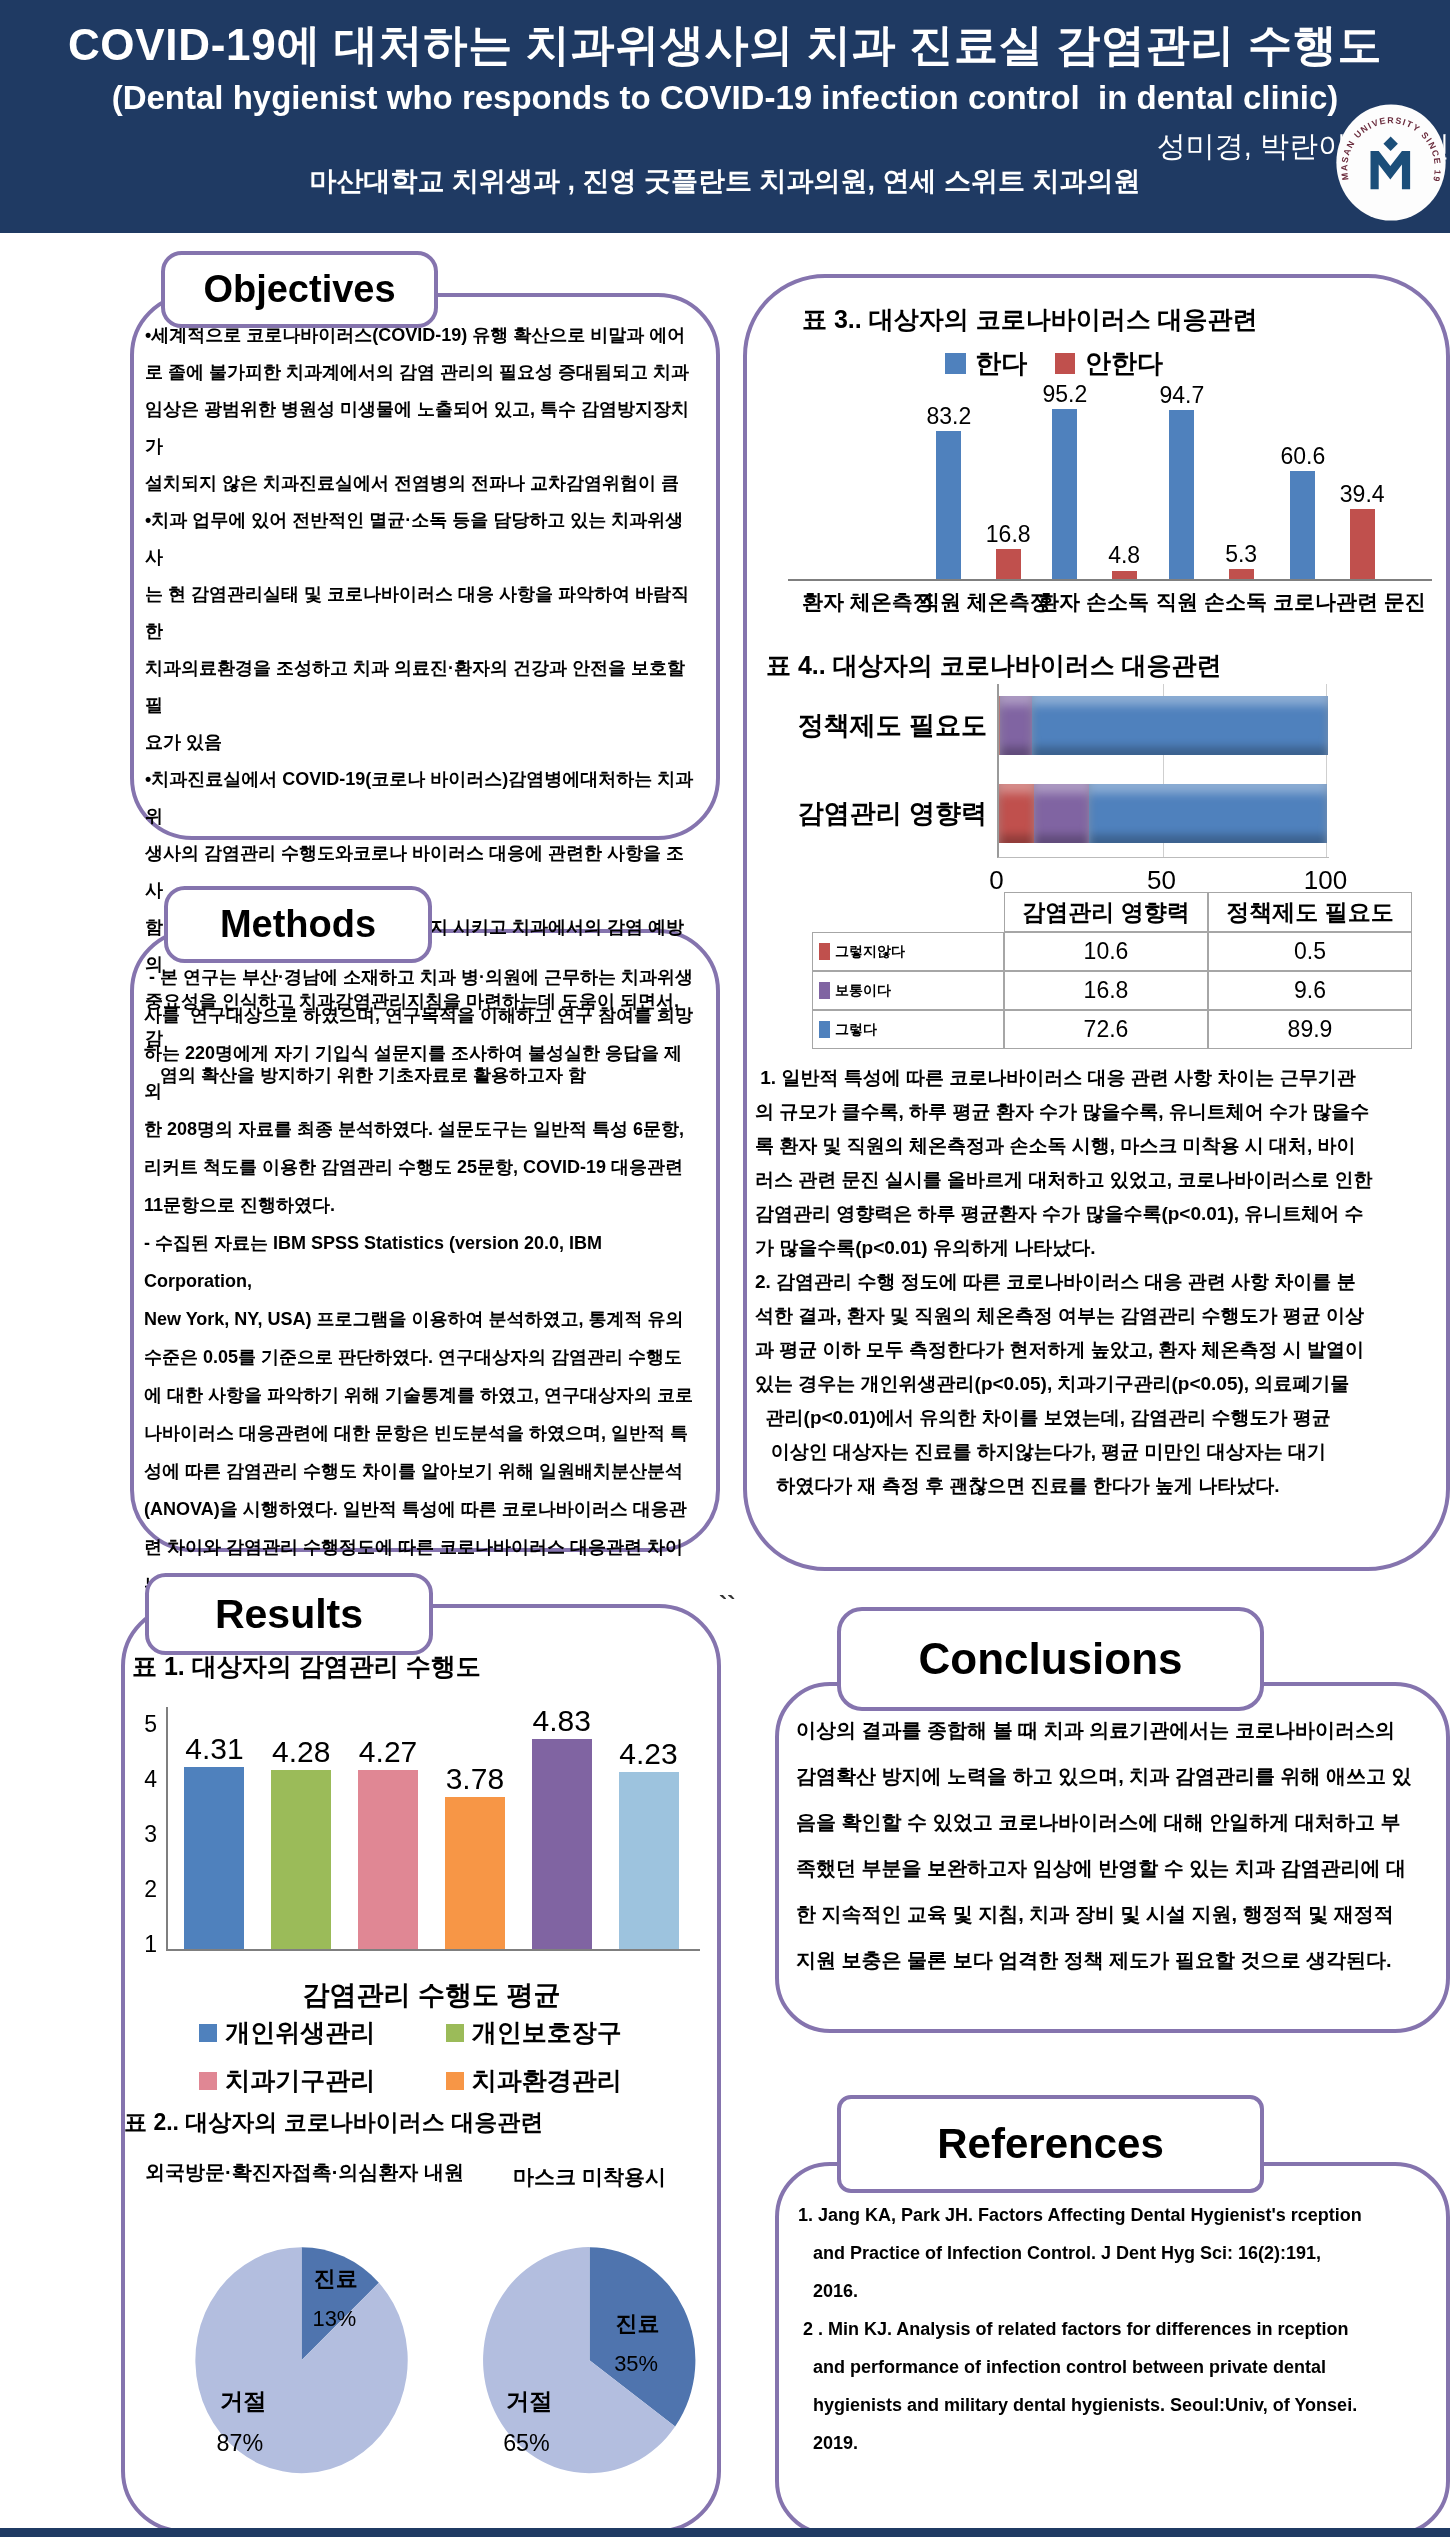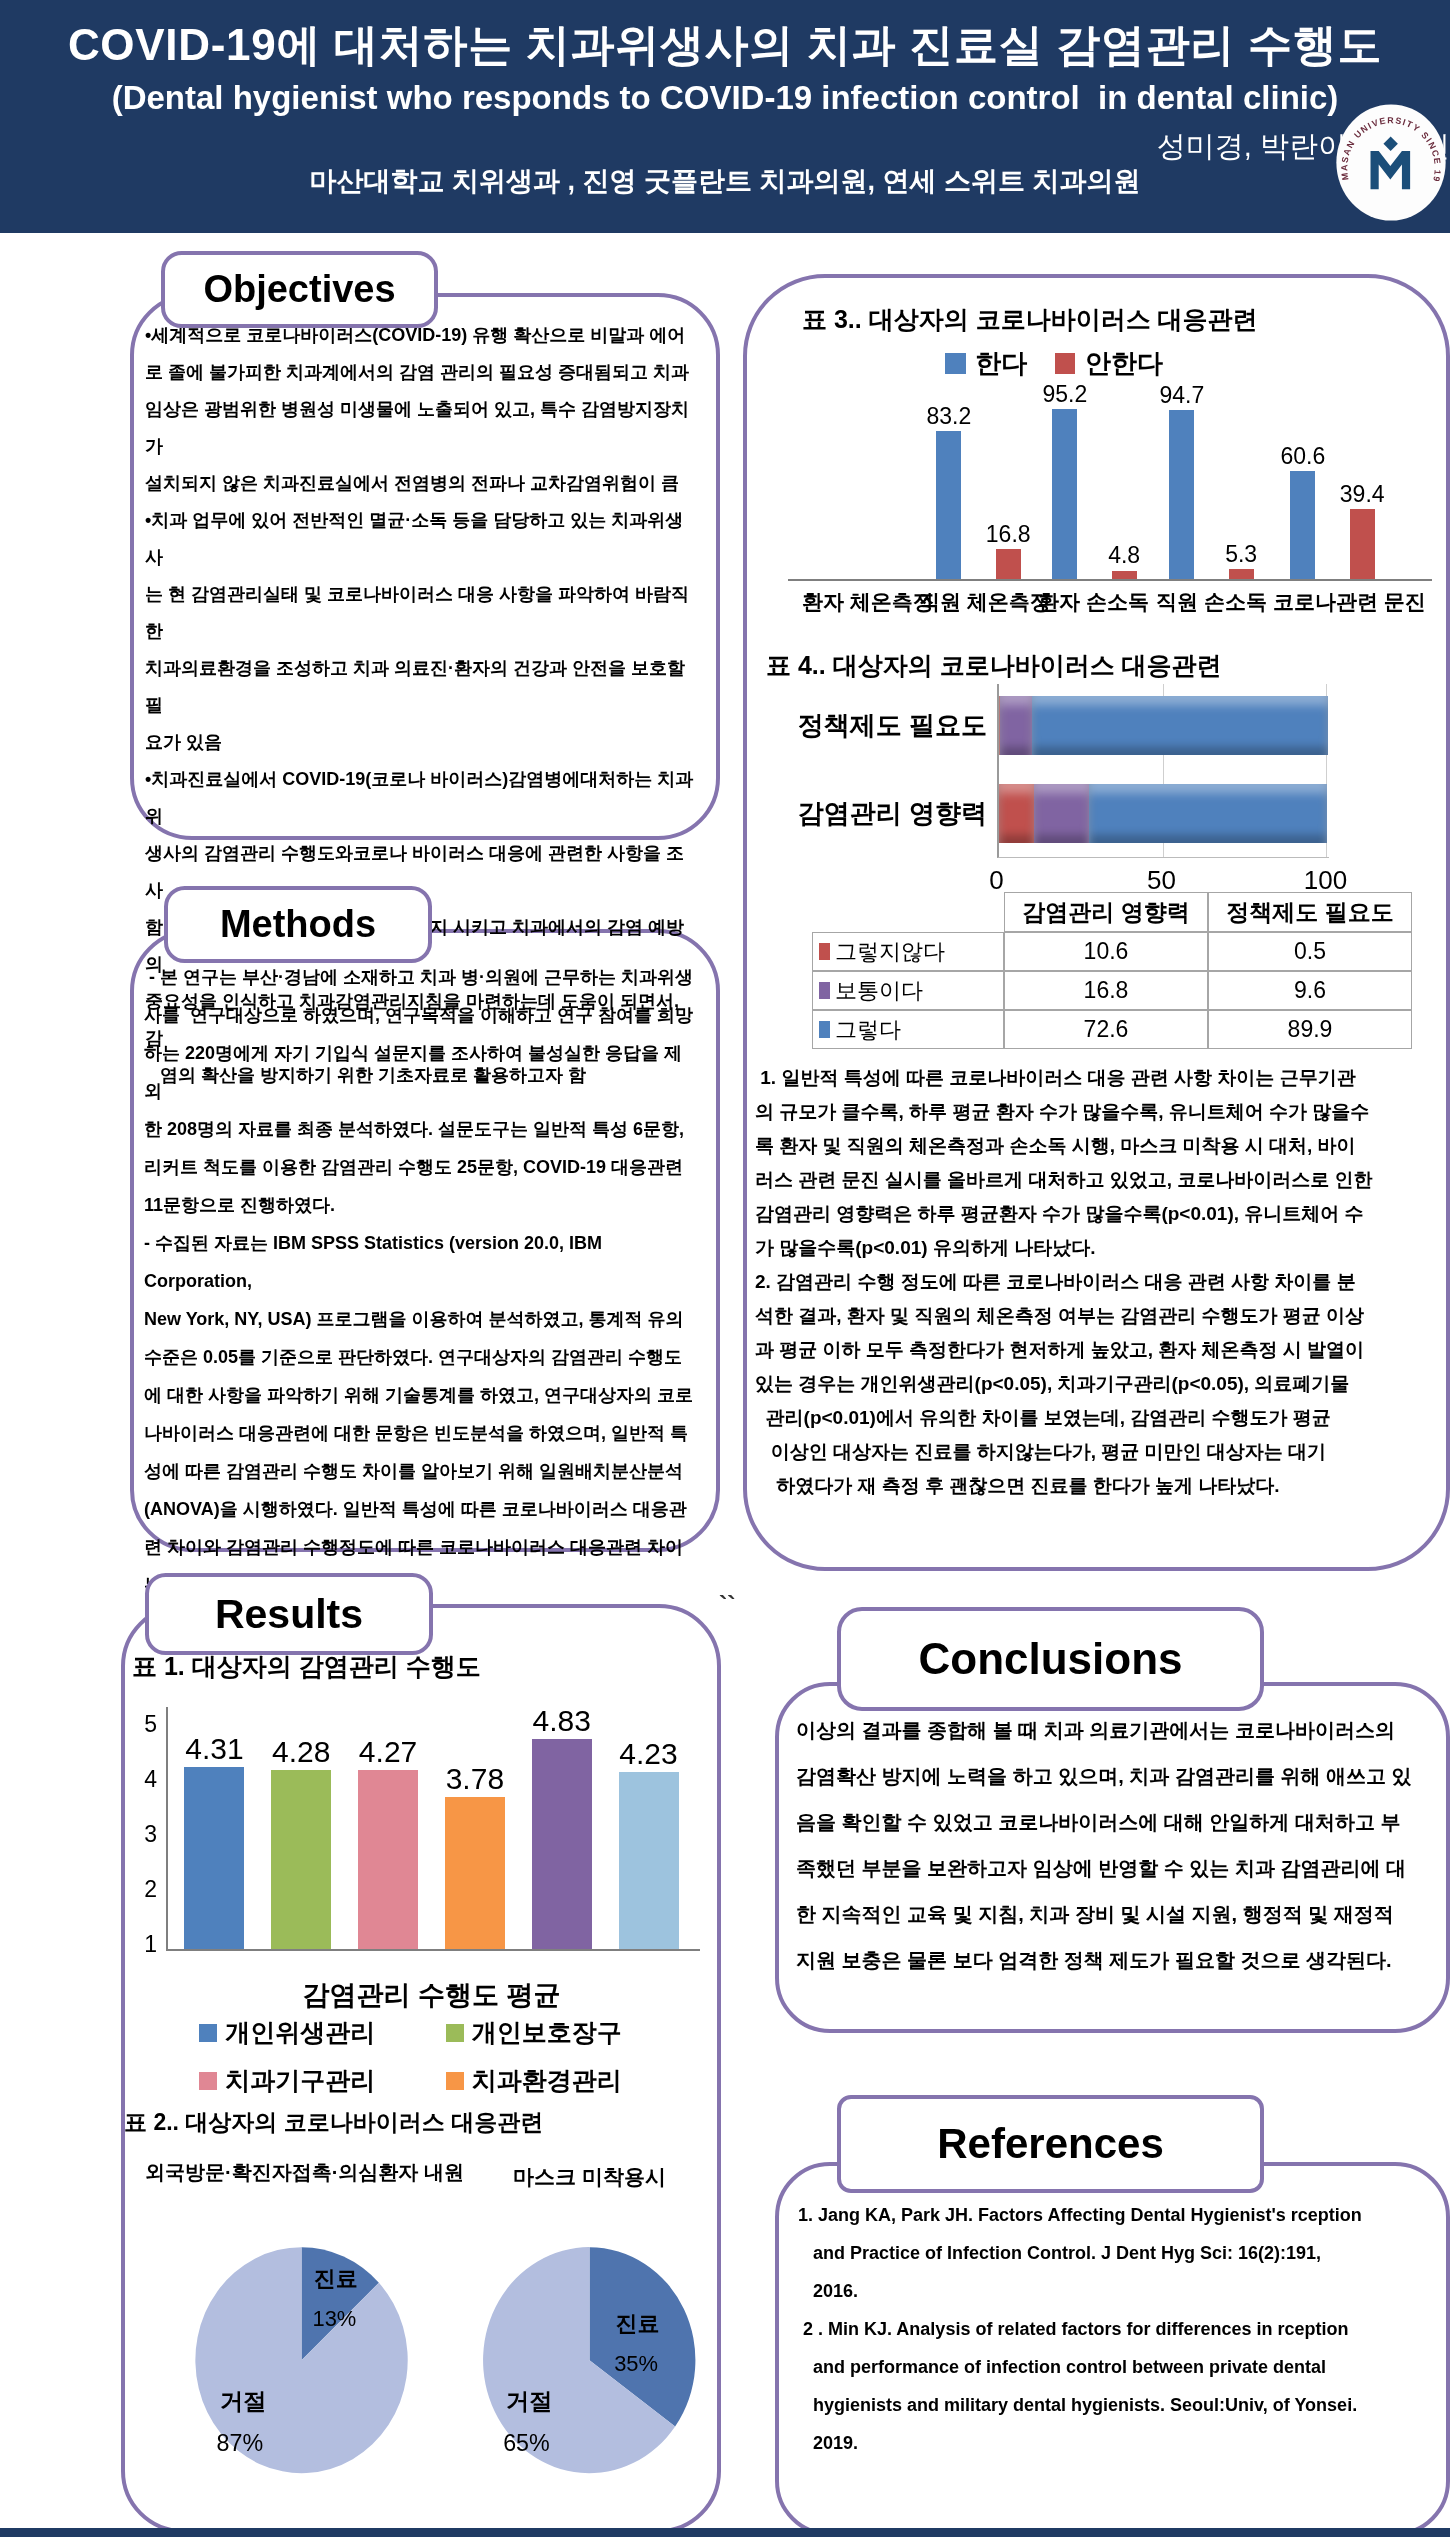--- a/index.html
+++ b/index.html
@@ -46,21 +46,21 @@
   .t4-grid{position:absolute;top:0;width:1.4px;height:100%;background:#cfcfcf;}
   .t4-bar{position:absolute;left:0;height:59px;display:flex;}
   .t4-seg{height:100%;box-shadow:inset 0 9.6px 9.6px rgba(255,255,255,.35), inset 0 -8.2px 8.2px rgba(0,0,0,.25);}
   .t4-cat{position:absolute;width:240px;text-align:right;font-size:26px;font-weight:600;white-space:nowrap;}
   .t4-tick{position:absolute;width:55px;text-align:center;font-size:26px;}
   .t4-table{position:absolute;left:812px;top:892px;display:grid;grid-template-columns:192px 204px 204px;z-index:2;}
   .t4-h,.t4-cell,.t4-lab{border:1.4px solid #a6a6a6;display:flex;align-items:center;background:#fff;}
   .t4-h{justify-content:center;font-size:23px;font-weight:600;height:38px;}
   .t4-empty{border:none;background:transparent;}
   .t4-cell{justify-content:center;font-size:23px;height:37px;}
-  .t4-lab{font-size:22px;height:37px;padding-left:5.5px;gap:5.5px;font-weight:400;}
+  .t4-lab{font-size:14px;height:37px;padding-left:5.5px;gap:5.5px;font-weight:700;}
   .sw2{display:inline-block;width:11px;height:16.4px;}
 </style>
 </head>
 <body>
 
 <div class="poster">
 
   <div class="abs hdr" style="left: 0px; top: 0px; width: 1450px; height: 233px; background: rgb(31, 58, 99);">
     <div class="hdr-ko">COVID-19에 대처하는 치과위생사의 치과 진료실 감염관리 수행도</div>
     <div class="hdr-en">(Dental hygienist who responds to COVID-19 infection control  in dental clinic)</div>

